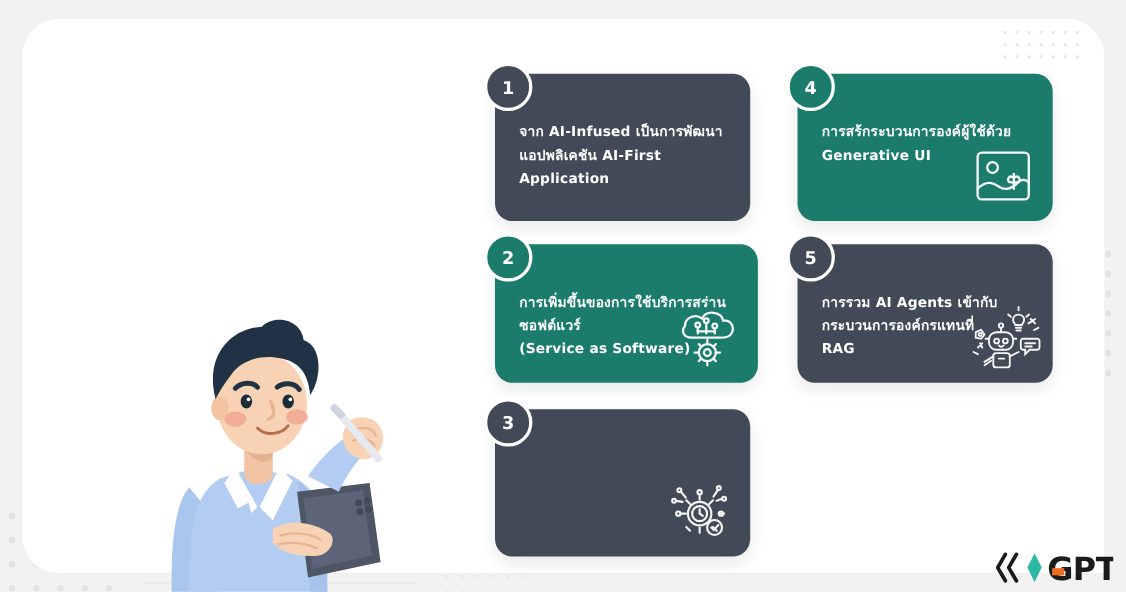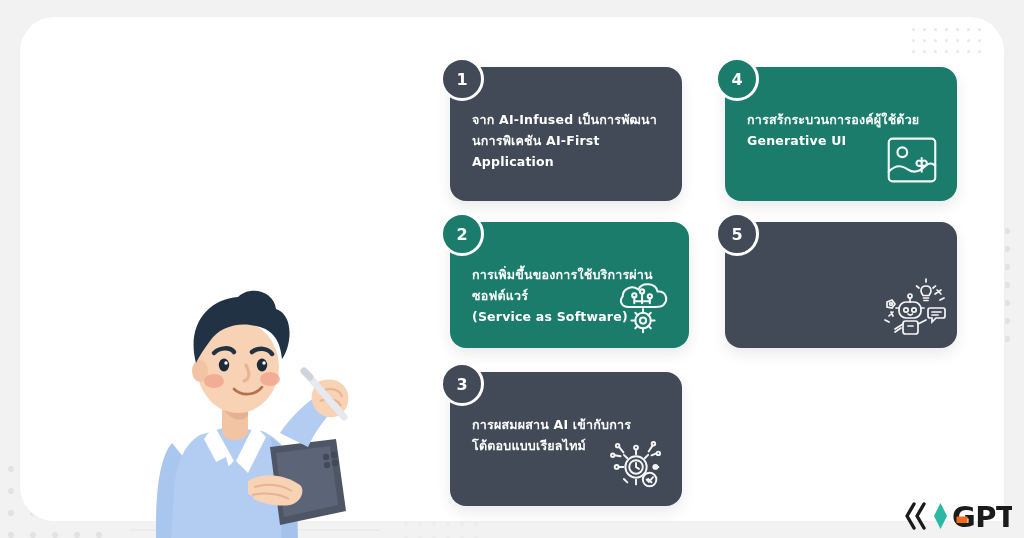--- a/index.html
+++ b/index.html
@@ -254,28 +254,28 @@
 
         <path d="M176 98 L214 142" stroke="#e6e9ef" stroke-width="7" stroke-linecap="round"></path>
         <path d="M174 96 L180 102" stroke="#cfd4dd" stroke-width="7" stroke-linecap="round"></path>
       </svg>
     </div>
 
     <div class="card-wrap" id="wrap-1">
       <div class="card dark"></div>
       <div class="badge dark">1</div>
       <div class="card-text">จาก AI-Infused เป็นการพัฒนา
-นการพิเคชัน AI-First
+แอปพลิเคชัน AI-First
 Application</div>
     </div>
 
     <div class="card-wrap" id="wrap-2">
       <div class="card green"></div>
       <div class="badge green">2</div>
-      <div class="card-text">การเพิ่มขึ้นของการใช้บริการผ่าน
+      <div class="card-text">การเพิ่มขึ้นของการใช้บริการสร่าน
 ซอฟต์แวร์
 (Service as Software)</div>
       <div class="card-icon">
         <svg viewBox="0 0 64 64" fill="none" stroke="#ffffff" stroke-width="2.1" stroke-linecap="round">
           <path d="M16 32 C9 32 6 26 10 21 C10 13 20 9 26 14 C30 6 44 7 46 16
                    C54 15 58 24 52 30 C50 32 46 32 44 32 Z"></path>
           <path d="M22 28 V22 M30 28 V18 M38 28 V23"></path>
           <circle cx="22" cy="20" r="2.2"></circle>
             <circle cx="30" cy="16" r="2.2"></circle>
             <circle cx="38" cy="21" r="2.2"></circle>
@@ -284,22 +284,20 @@
           <circle cx="31" cy="46" r="3.2"></circle>
           <path d="M31 34 V38 M31 54 V58 M19 46 H23 M39 46 H43
                    M23 38 L25.5 40.5 M36.5 51.5 L39 54 M39 38 L36.5 40.5 M25.5 51.5 L23 54"></path>
         </svg>
       </div>
     </div>
 
     <div class="card-wrap" id="wrap-3">
       <div class="card dark"></div>
       <div class="badge dark">3</div>
-      <div class="card-text">การผสมผสาน AI เข้ากับการ
-โต้ตอบแบบเรียลไทม์</div>
       <div class="card-icon">
         <svg viewBox="0 0 64 64" fill="none" stroke="#ffffff" stroke-width="2" stroke-linecap="round">
           <circle cx="31" cy="34" r="11"></circle>
           <circle cx="31" cy="34" r="7"></circle>
           <path d="M31 30 V34 L34 36"></path>
           <path d="M31 21 V16 M31 47 V52 M18 34 H13 M49 34 H54
                    M22 25 L18.5 21.5 M43.5 46.5 L47 50 M40 25 L43.5 21.5 M18.5 46.5 L22 50"></path>
           <circle cx="31" cy="14" r="2"></circle>
             <circle cx="51" cy="34" r="2"></circle>
           <circle cx="11" cy="34" r="2"></circle>
@@ -326,20 +324,23 @@
           <path d="M8 44 C16 36 22 38 28 42 C34 46 40 44 46 38 C50 34 54 36 56 38"></path>
           <path d="M42 44 V30 M42 34 C40 32 38 32 37 34 C36 36 37 38 39 38 H42
                    M42 34 C44 32 46 32 47 34 C48 36 47 38 45 38 H42"></path>
         </svg>
       </div>
     </div>
 
     <div class="card-wrap" id="wrap-5">
       <div class="card dark"></div>
       <div class="badge dark">5</div>
+      <div class="card-text">การรวม AI Agents เข้ากับ
+กระบวนการองค์กรแทนที่
+RAG</div>
       <div class="card-icon" style="width:74px;height:64px;right:8px;bottom:8px;">
         <svg viewBox="0 0 74 64" fill="none" stroke="#ffffff" stroke-width="1.7" stroke-linecap="round">
 
           <rect x="24" y="26" width="22" height="16" rx="7"></rect>
           <circle cx="31" cy="34" r="2.2"></circle>
             <circle cx="39" cy="34" r="2.2"></circle>
           <path d="M33 38 C34.5 39.5 36 39.5 37.5 38"></path>
           <path d="M35 26 V22"></path>
             <circle cx="35" cy="20" r="2"></circle>
           <path d="M24 32 H21 M46 32 H49"></path>

